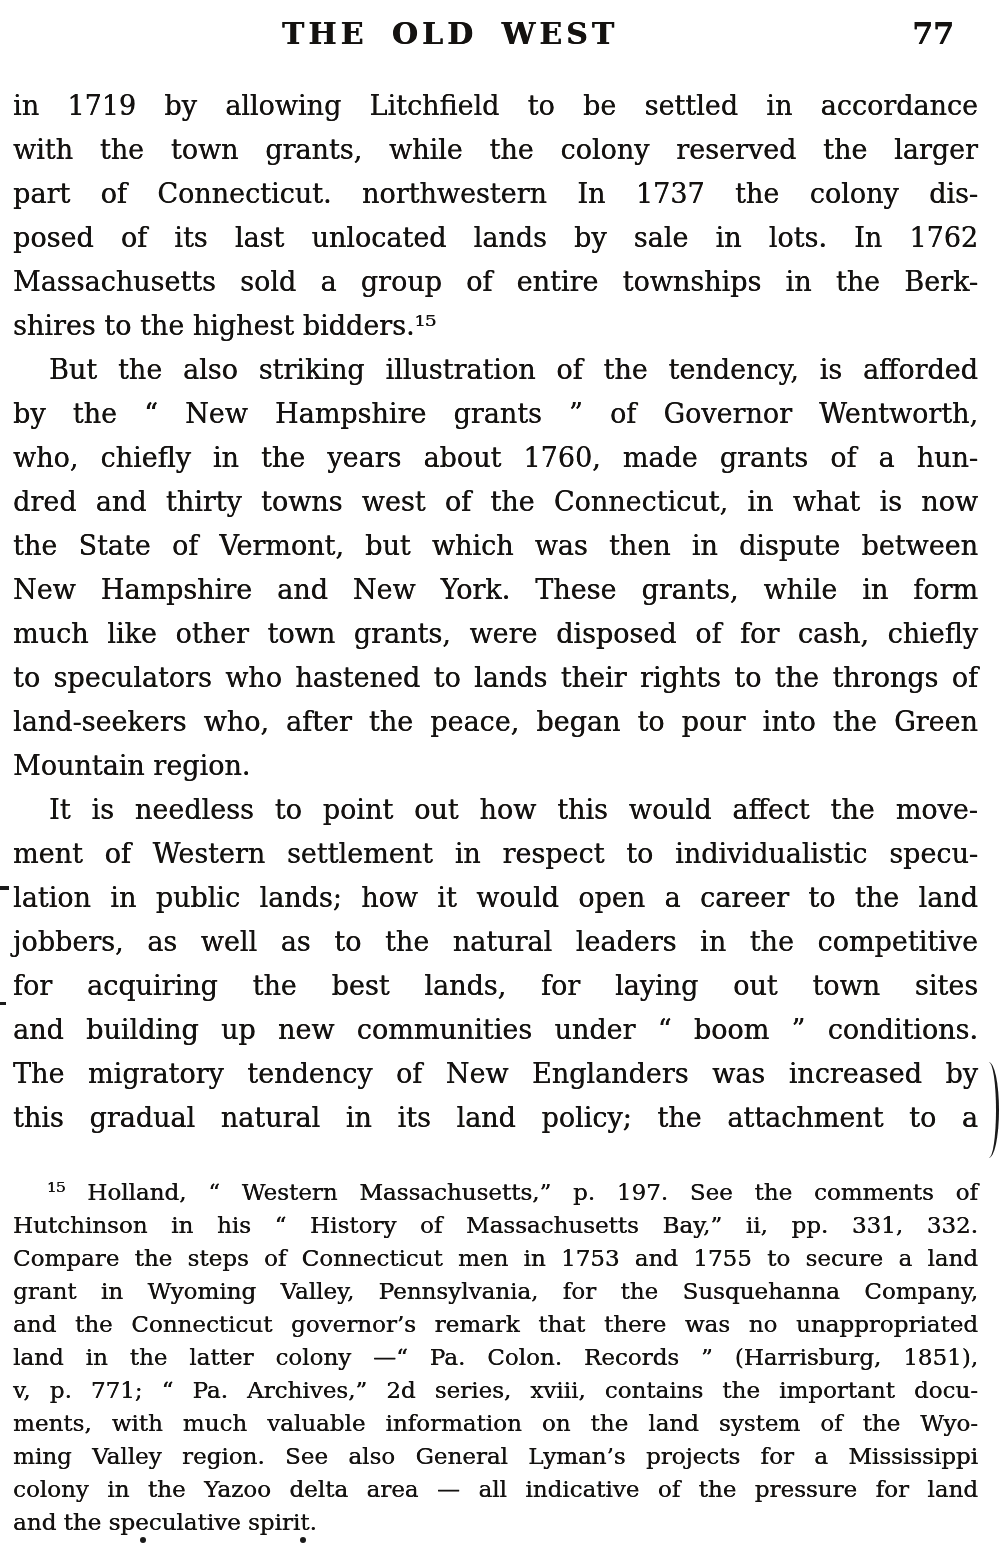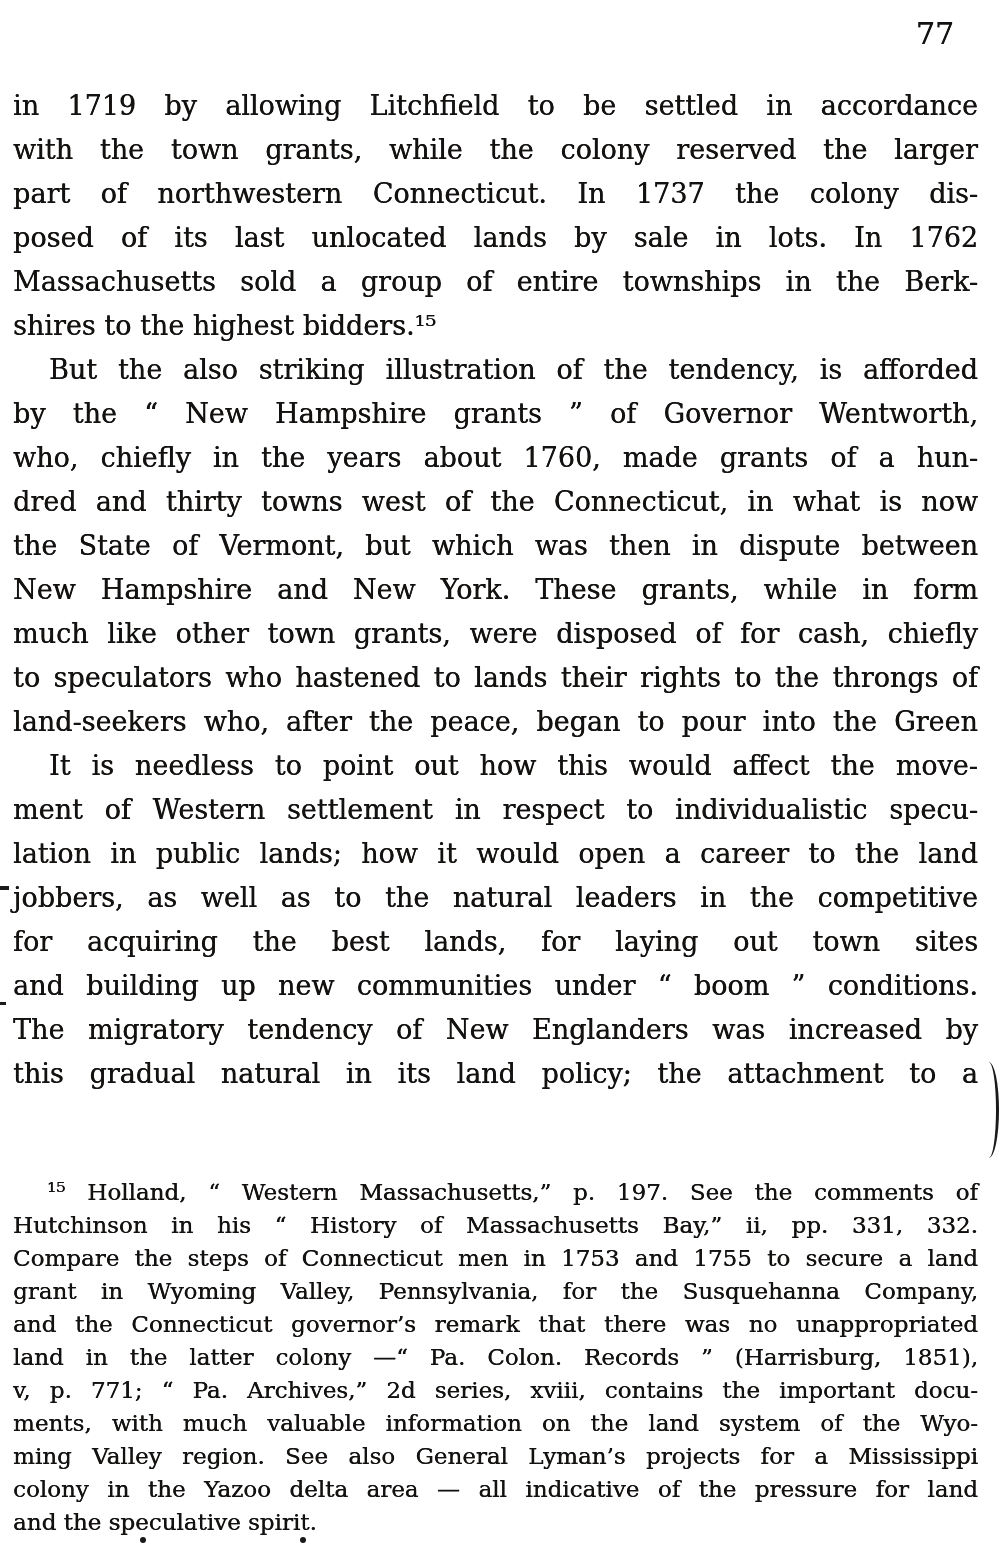--- a/index.html
+++ b/index.html
@@ -30,21 +30,21 @@
     font-size: 30px;
     font-weight: bold;
     letter-spacing: 4px;
     word-spacing: 10px;
     white-space: nowrap;
   }
   .page-number {
     position: absolute;
     right: 24px;
     font-size: 30px;
-    font-weight: normal;
+    font-weight: bold;
   }
   
   .body-text {
     position: absolute;
     top: 84px;
     left: 13px;
     width: 965px;
   }
   .line {
     font-size: 27px;
@@ -85,20 +85,21 @@
   }
   .artifact-tick { left: 0; width: 9px; height: 4px; }
   .artifact-dot { width: 6px; height: 6px; border-radius: 50%; }
 </style>
 </head>
 <body>
 
 <div class="page">
 
   <div class="header">
+    <span class="running-title">THE OLD WEST</span>
     <span class="page-number">77</span>
   </div>
 
   <main class="body-text" id="body-container">
       <div>
         <div class="line j">
           <span>in</span>
           <span>1719</span>
           <span>by</span>
           <span>allowing</span>
@@ -117,22 +118,22 @@
           <span>while</span>
           <span>the</span>
           <span>colony</span>
           <span>reserved</span>
           <span>the</span>
           <span>larger</span>
         </div>
         <div class="line j">
           <span>part</span>
           <span>of</span>
+          <span>Connecticut.</span>
           <span>northwestern</span>
-          <span>Connecticut.</span>
           <span>In</span>
           <span>1737</span>
           <span>the</span>
           <span>colony</span>
           <span>dis-</span>
         </div>
         <div class="line j">
           <span>posed</span>
           <span>of</span>
           <span>its</span>
@@ -271,20 +272,21 @@
           <span>after</span>
           <span>the</span>
           <span>peace,</span>
           <span>began</span>
           <span>to</span>
           <span>pour</span>
           <span>into</span>
           <span>the</span>
           <span>Green</span>
         </div>
+        <div class="line">Mountain region.</div>
       </div>
       <div>
         <div class="line j indent">
           <span>It</span>
           <span>is</span>
           <span>needless</span>
           <span>to</span>
           <span>point</span>
           <span>out</span>
           <span>how</span>

